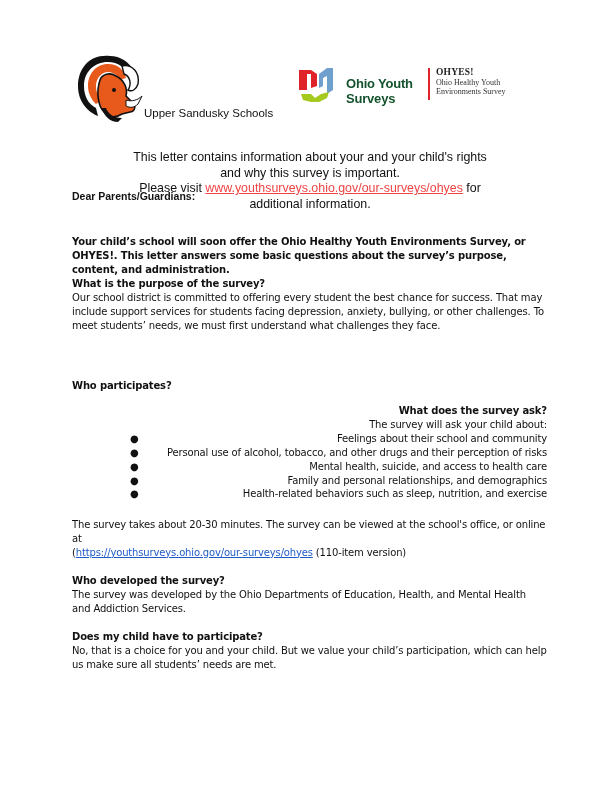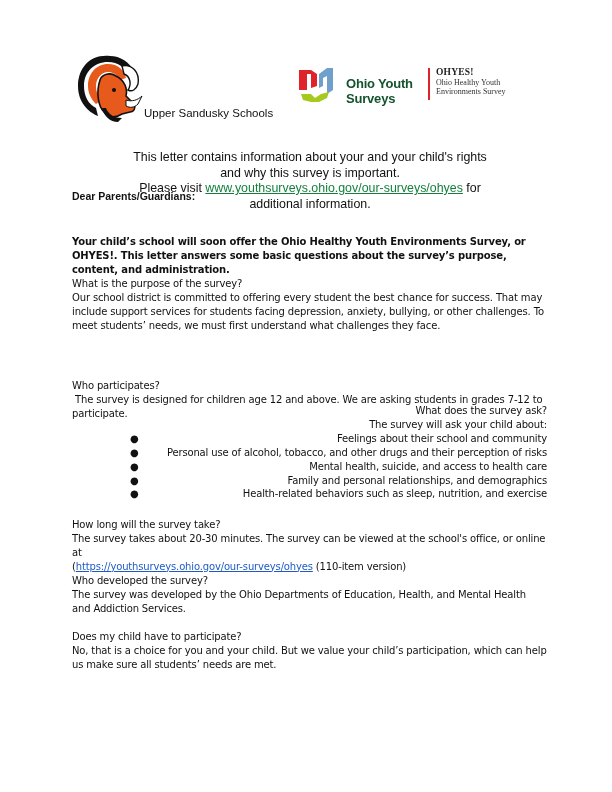--- a/index.html
+++ b/index.html
@@ -10,27 +10,27 @@
     .school-name { position: absolute; left: 144px; top: 107px; font-family: "Liberation Sans", sans-serif; font-size: 11.5px; color: #111; }
 
     .oys-logo { position: absolute; left: 297px; top: 64px; width: 240px; height: 44px; }
     .oys-mark { position: absolute; left: 0; top: 0; width: 40px; height: 40px; }
     .oys-title { position: absolute; left: 49px; top: 12px; font-family: "Liberation Sans", sans-serif; font-weight: bold; font-size: 13px; line-height: 15px; color: #14532d; letter-spacing: -0.2px; }
     .oys-divider { position: absolute; left: 131px; top: 4px; width: 2px; height: 32px; background: #e0222b; }
     .oys-sub { position: absolute; left: 139px; top: 4px; font-family: Liberation Serif, serif; font-size: 8px; line-height: 9.5px; color: #333; }
     .oys-sub .brand { font-size: 9.5px; font-weight: bold; color: #222; letter-spacing: 0.2px; }
 
     .intro { position: absolute; left: 90px; top: 150px; width: 440px; text-align: center; font-family: "Liberation Sans", sans-serif; font-size: 12.4px; line-height: 15.5px; color: #111; }
-    .intro a { color: #15803d; text-decoration: underline; }
+    .intro a { color: #ef4444; text-decoration: underline; }
 
     .salutation { position: absolute; left: 72px; top: 190px; font-family: "Liberation Sans", sans-serif; font-weight: bold; font-size: 10.5px; color: #111; }
 
     .body-text { position: absolute; left: 72px; width: 475px; font-family: "DejaVu Sans", sans-serif; font-size: 10px; line-height: 13.9px; color: #111; letter-spacing: -0.15px; }
     .body-text b { font-weight: bold; }
-    .q { font-weight: normal; }
+    .q { font-weight: bold; }
     .link { color: #1f5bc6; text-decoration: underline; }
 
     ul.topics { list-style: none; margin: 0; padding: 0; }
     ul.topics li { position: relative; padding-left: 90px; }
     ul.topics li .dot { position: absolute; left: 58px; top: 0; }
   </style>
 </head>
 <body>
 
 <div class="page">
@@ -80,37 +80,35 @@
     <b>Your child’s school will soon offer the Ohio Healthy Youth Environments Survey, or OHYES!. This letter answers some basic questions about the survey’s purpose, content, and administration.</b>
   </div>
 
   <div class="body-text" style="top:277px;">
     <div class="q">What is the purpose of the survey?</div>
     <div>Our school district is committed to offering every student the best chance for success. That may include support services for students facing depression, anxiety, bullying, or other challenges. To meet students’ needs, we must first understand what challenges they face.</div>
   </div>
 
   <div class="body-text" style="top:347px;margin-top:32px;">
     <div class="q">Who participates?</div>
-    <div style="white-space:pre-wrap;"> The survey is designed for children age 12 and above. We are asking students in grades 7-12 to participate.</div>
   </div>
 
   <div class="body-text" style="top:404px;text-align:right;">
     <div class="q">What does the survey ask?</div>
     <div>The survey will ask your child about:</div>
     <ul class="topics">
       <li><span class="dot">●</span><span>Feelings about their school and community</span></li>
       <li><span class="dot">●</span><span>Personal use of alcohol, tobacco, and other drugs and their perception of risks</span></li>
       <li><span class="dot">●</span><span>Mental health, suicide, and access to health care</span></li>
       <li><span class="dot">●</span><span>Family and personal relationships, and demographics</span></li>
       <li><span class="dot">●</span><span>Health-related behaviors such as sleep, nutrition, and exercise</span></li>
     </ul>
   </div>
 
   <div class="body-text" style="top:518px;">
-    <div class="q">How long will the survey take?</div>
     <div>The survey takes about 20-30 minutes. The survey can be viewed at the school's office, or online at</div>
     <div><span>(</span><a class="link">https://youthsurveys.ohio.gov/our-surveys/ohyes</a><span> (110-item version)</span></div>
   </div>
 
   <div class="body-text" style="top:574px;">
     <div class="q">Who developed the survey?</div>
     <div>The survey was developed by the Ohio Departments of Education, Health, and Mental Health and Addiction Services.</div>
   </div>
 
   <div class="body-text" style="top:630px;">

